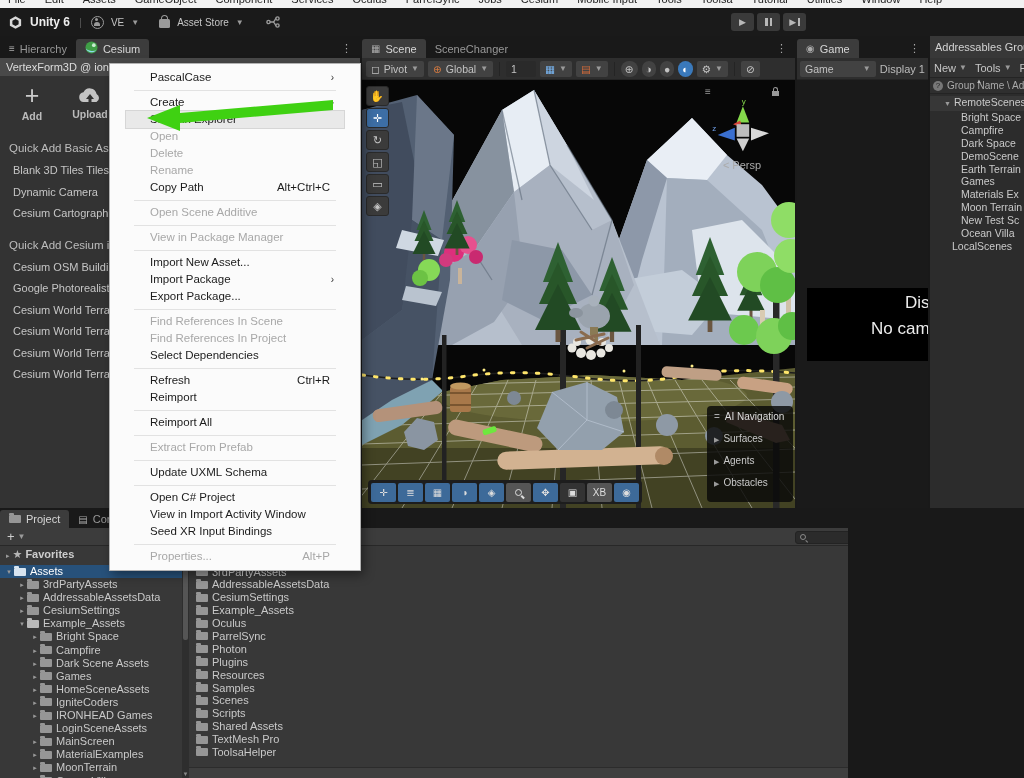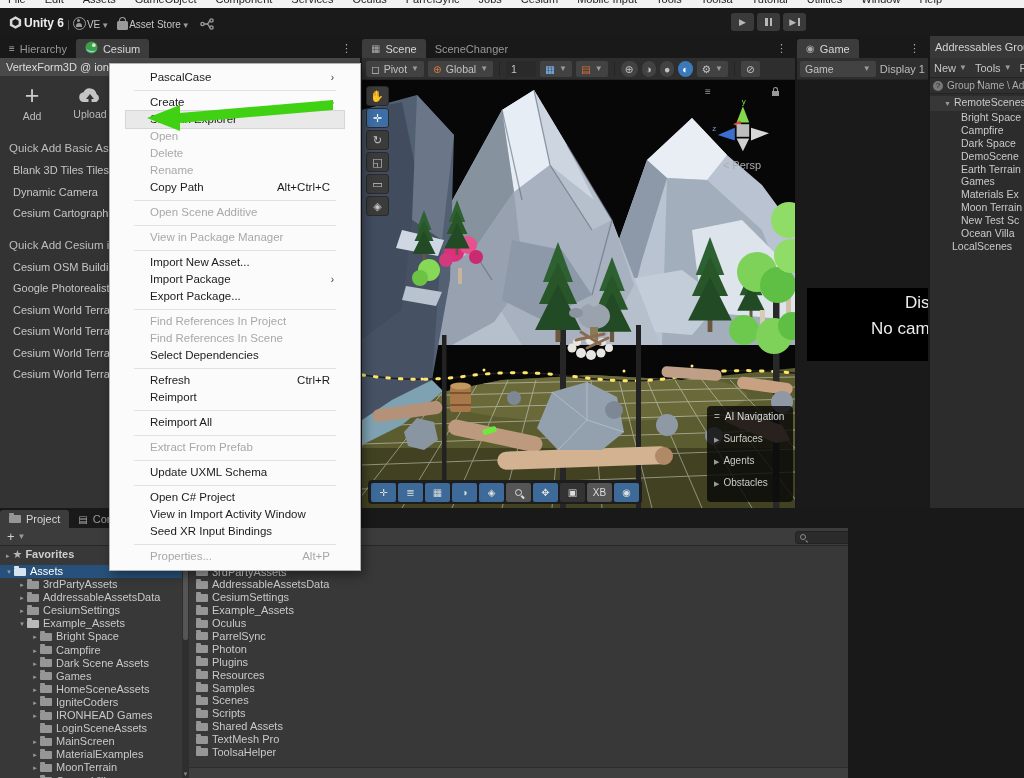--- a/index.html
+++ b/index.html
@@ -11,21 +11,21 @@
   }
   .panel { position:absolute; overflow:hidden; }
 
   
   .win-menubar { position:absolute; left:0; top:0; width:1024px; height:8px; background:#f2f2f2; overflow:hidden; }
   .win-menubar .row { display:flex; gap:19px; padding-left:8px; margin-top:-7px; }
   .win-menubar span { color:#222; font-size:11px; white-space:nowrap; }
 
   
   .unity-toolbar { position:absolute; left:0; top:8px; width:1024px; height:28px; background:#1a1a1a; display:flex; align-items:center; }
-  .ut-left { display:flex; align-items:flex-end; gap:1px; padding-left:8px; }
+  .ut-left { display:flex; align-items:center; gap:7px; padding-left:8px; }
   .ut-logo svg { display:block; }
   .ut-title { color:#eee; font-weight:bold; font-size:12px; }
   .ut-div { color:#555; padding:0 2px; }
   .avatar { width:13px; height:13px; border:1.4px solid #9a9a9a; border-radius:50%; position:relative; }
   .avatar::before { content:""; position:absolute; left:3.5px; top:1.5px; width:3px; height:3px; border-radius:50%; background:#9a9a9a; }
   .avatar::after { content:""; position:absolute; left:1.8px; top:5.5px; width:6.4px; height:4px; border-radius:3px 3px 0 0; background:#9a9a9a; }
   .ut-label { color:#c5c5c5; font-size:10px; }
   .caret { color:#9a9a9a; font-size:8px; }
   .bag { width:11px; height:9px; background:#9a9a9a; border-radius:1.5px; position:relative; margin-top:3px; }
   .bag::before { content:""; position:absolute; left:2px; top:-4px; width:5px; height:4px; border:1.5px solid #9a9a9a; border-bottom:none; border-radius:4px 4px 0 0; }
@@ -42,21 +42,21 @@
   .tab .ticon { font-size:10px; color:#aaa; }
   .kebab { margin-left:auto; color:#aaa; font-size:11px; padding:0 8px 3px 0; }
 
   
   .cesium-panel { left:0; top:36px; width:360px; height:472px; background:#191919; }
   .c-body { position:absolute; left:0; top:22px; right:0; bottom:0; background:#333333; }
   .token-row { position:absolute; left:0; top:0; right:0; height:18px; background:#494949; color:#ddd; line-height:18px; padding-left:6px; white-space:nowrap; overflow:hidden; }
   .c-action { position:absolute; width:56px; text-align:center; color:#bbb; }
   .c-action .big { font-size:25px; color:#ccc; line-height:26px; }
   .c-action svg { display:block; margin:4px auto 0; }
-  .c-action .lab { margin-top:2px; font-size:10.5px; }
+  .c-action .lab { margin-top:2px; font-size:10.5px;font-weight:bold; }
   .c-sections { position:absolute; left:9px; top:76px; right:0; }
   .c-head { color:#bdbdbd; font-size:11.5px; margin:8px 0 6px 0; white-space:nowrap; }
   .c-item { color:#c6c6c6; line-height:21.5px; padding-left:4px; white-space:nowrap; }
 
   
   .scene-panel { left:362px; top:36px; width:433px; height:472px; background:#2e2e2e; }
   .sp-toolbar { position:absolute; left:0; top:22px; right:0; height:22px; background:#2e2e2e; display:flex; align-items:center; gap:4px; padding:0 4px; border-bottom:1px solid #242424; }
   .tbtn { height:16px; background:#424242; border-radius:2px; color:#c2c2c2; display:flex; align-items:center; gap:4px; padding:0 5px; font-size:10.5px; white-space:nowrap; }
   .tbtn.dark { background:#2a2a2a; min-width:30px; }
   .tbtn.round { border-radius:8px; padding:0 4px; }
@@ -893,27 +893,27 @@
           
         </div>
 
         <div class="cm-row sep">
           
           
           
         </div>
 
         <div class="cm-row disabled">
+          <span class="cm-label">Find References In Scene</span>
+          <span class="cm-short"></span>
+          
+        </div>
+
+        <div class="cm-row disabled">
           <span class="cm-label">Find References In Project</span>
-          <span class="cm-short"></span>
-          
-        </div>
-
-        <div class="cm-row disabled">
-          <span class="cm-label">Find References In Scene</span>
           <span class="cm-short"></span>
           
         </div>
 
         <div class="cm-row">
           <span class="cm-label">Select Dependencies</span>
           <span class="cm-short"></span>
           
         </div>
 

